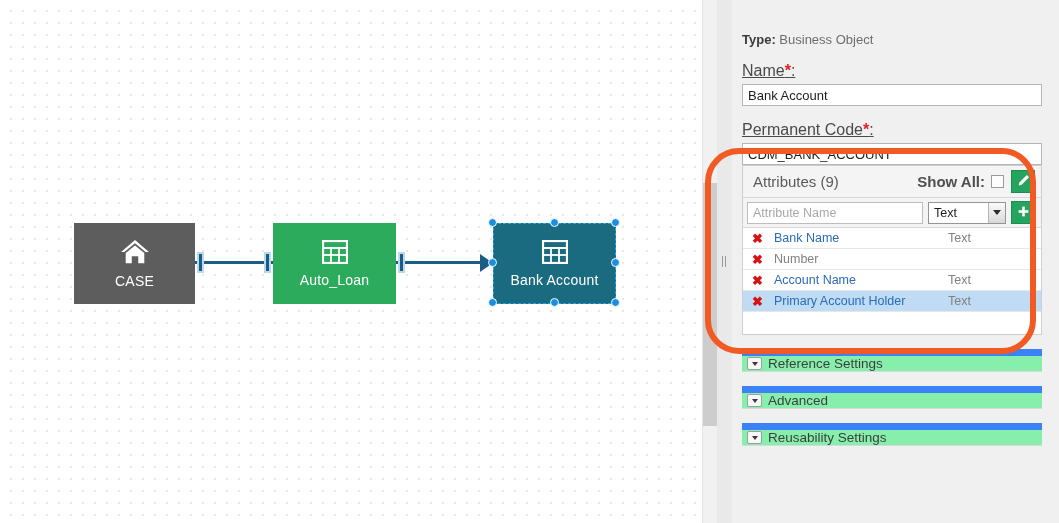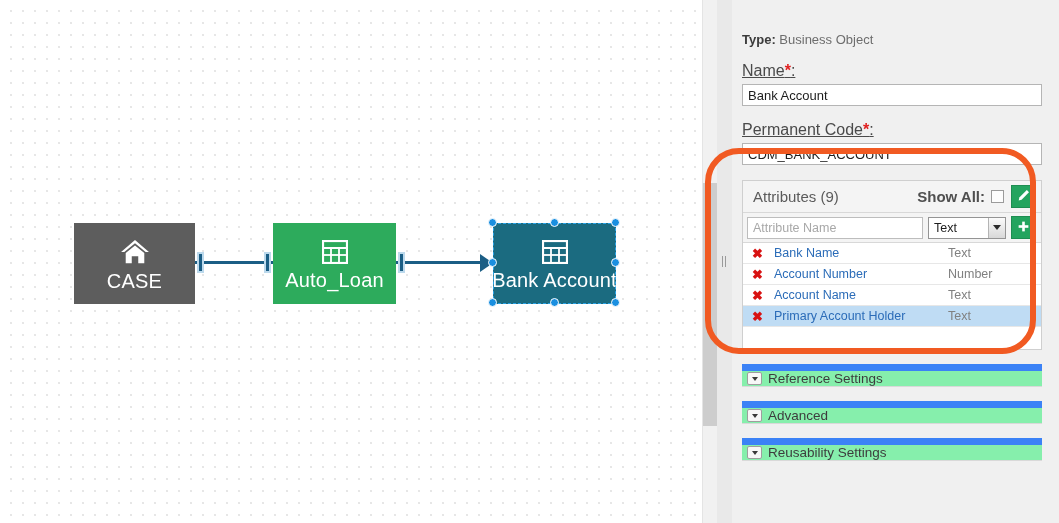--- a/index.html
+++ b/index.html
@@ -24,21 +24,21 @@
   }
 
   .node {
     position: absolute;
     display: flex; flex-direction: column;
     align-items: center; justify-content: center;
     color: #ffffff;
   }
   .node .node-icon { display:block; margin-bottom: 4px; }
   .node .node-label {
-    font-size: 20px; line-height: 16px; letter-spacing: .2px;
+    font-size: 14px; line-height: 16px; letter-spacing: .2px;
     color: #ffffff; white-space: nowrap;
   }
   #node-case    { left: 74px;  top: 223px; width: 121px; height: 81px; background: #5d5d5d; }
   #node-autoloan{ left: 273px; top: 223px; width: 123px; height: 81px; background: #2dab5c; }
   #node-bank    { left: 493px; top: 223px; width: 123px; height: 81px; background: #1b6b80;
                   outline: 1px dashed #29a3e8; outline-offset: -1px; }
 
   
   .handle {
     position: absolute; width: 9px; height: 9px; border-radius: 50%;
@@ -101,21 +101,21 @@
 
   .text-input {
     display: block; width: 300px; height: 22px; margin-top: 4px;
     border: 1px solid #b5b5b5; background: #ffffff;
     font-family: "Liberation Sans", sans-serif; font-size: 13px;
     color: #1d1d1d; padding: 0 5px; border-radius: 0; outline: none;
   }
 
   
   #attributes-box {
-    margin-top: 15px; width: 300px;
+    width: 300px;
     border: 1px solid #cfcfcf; background: #ffffff;
   }
   #attributes-header {
     height: 32px; background: #f4f4f4; border-bottom: 1px solid #d8d8d8;
     display: flex; align-items: center; padding: 0 6px 0 10px;
   }
   #attributes-title { font-size: 15px; color: #5b5b5b; flex: 1; }
   #show-all-label { font-size: 15px; font-weight: bold; color: #4f4f4f; margin-right: 6px; }
   #show-all-checkbox {
     width: 13px; height: 13px; border: 1px solid #9b9b9b; background: #fdfdfd;
@@ -315,21 +315,20 @@
       <div id="attributes-list">
 
         <div class="attr-row">
           <span class="attr-del">✖</span>
           <span class="attr-name">Bank Name</span>
           <span class="attr-type">Text</span>
         </div>
 
         <div class="attr-row">
           <span class="attr-del">✖</span>
-          <span class="attr-name">Account Number</span>
           <span class="attr-type">Number</span>
         </div>
 
         <div class="attr-row">
           <span class="attr-del">✖</span>
           <span class="attr-name">Account Name</span>
           <span class="attr-type">Text</span>
         </div>
 
         <div class="attr-row selected">

